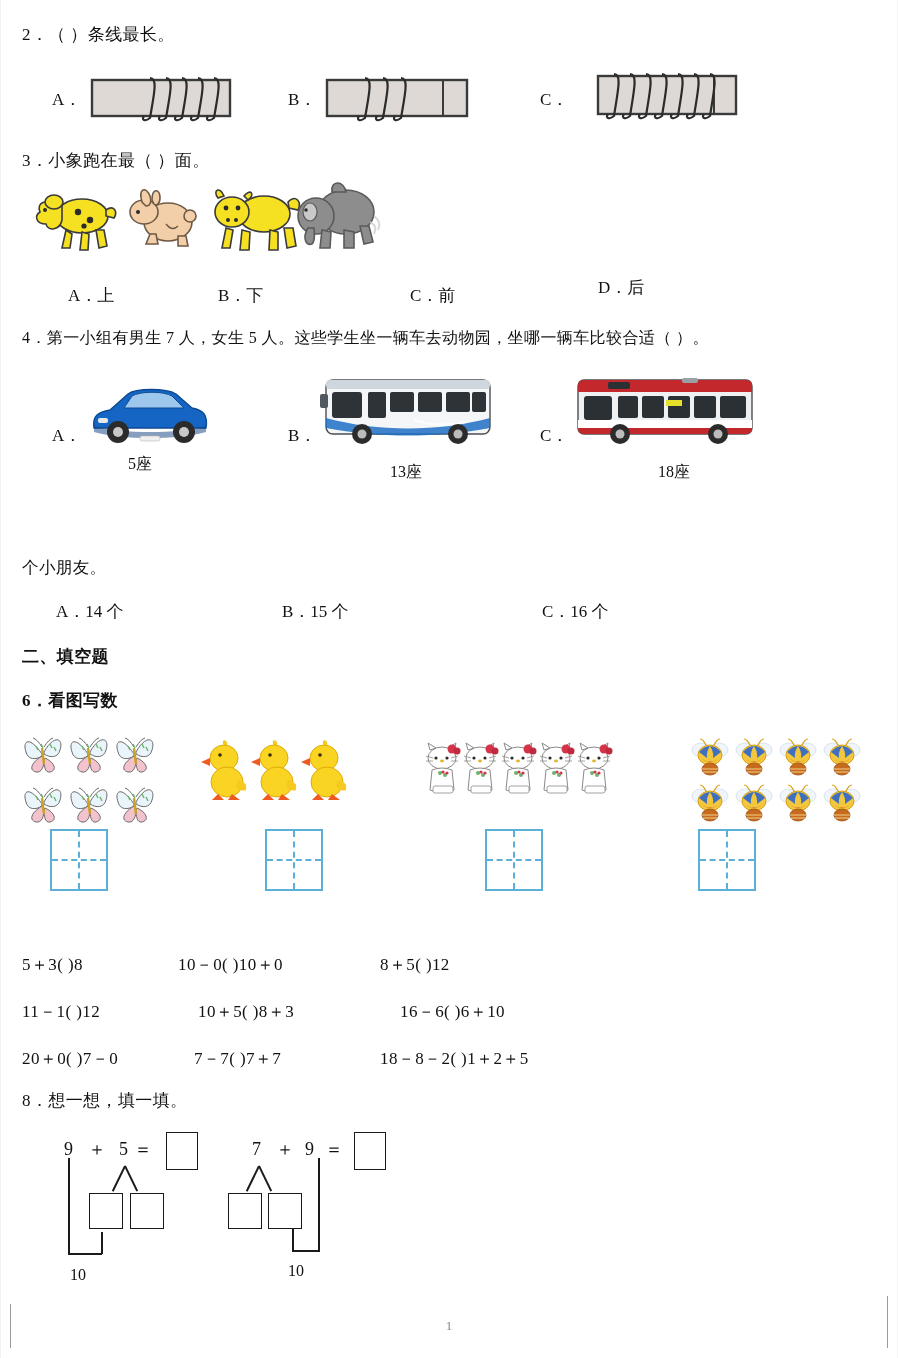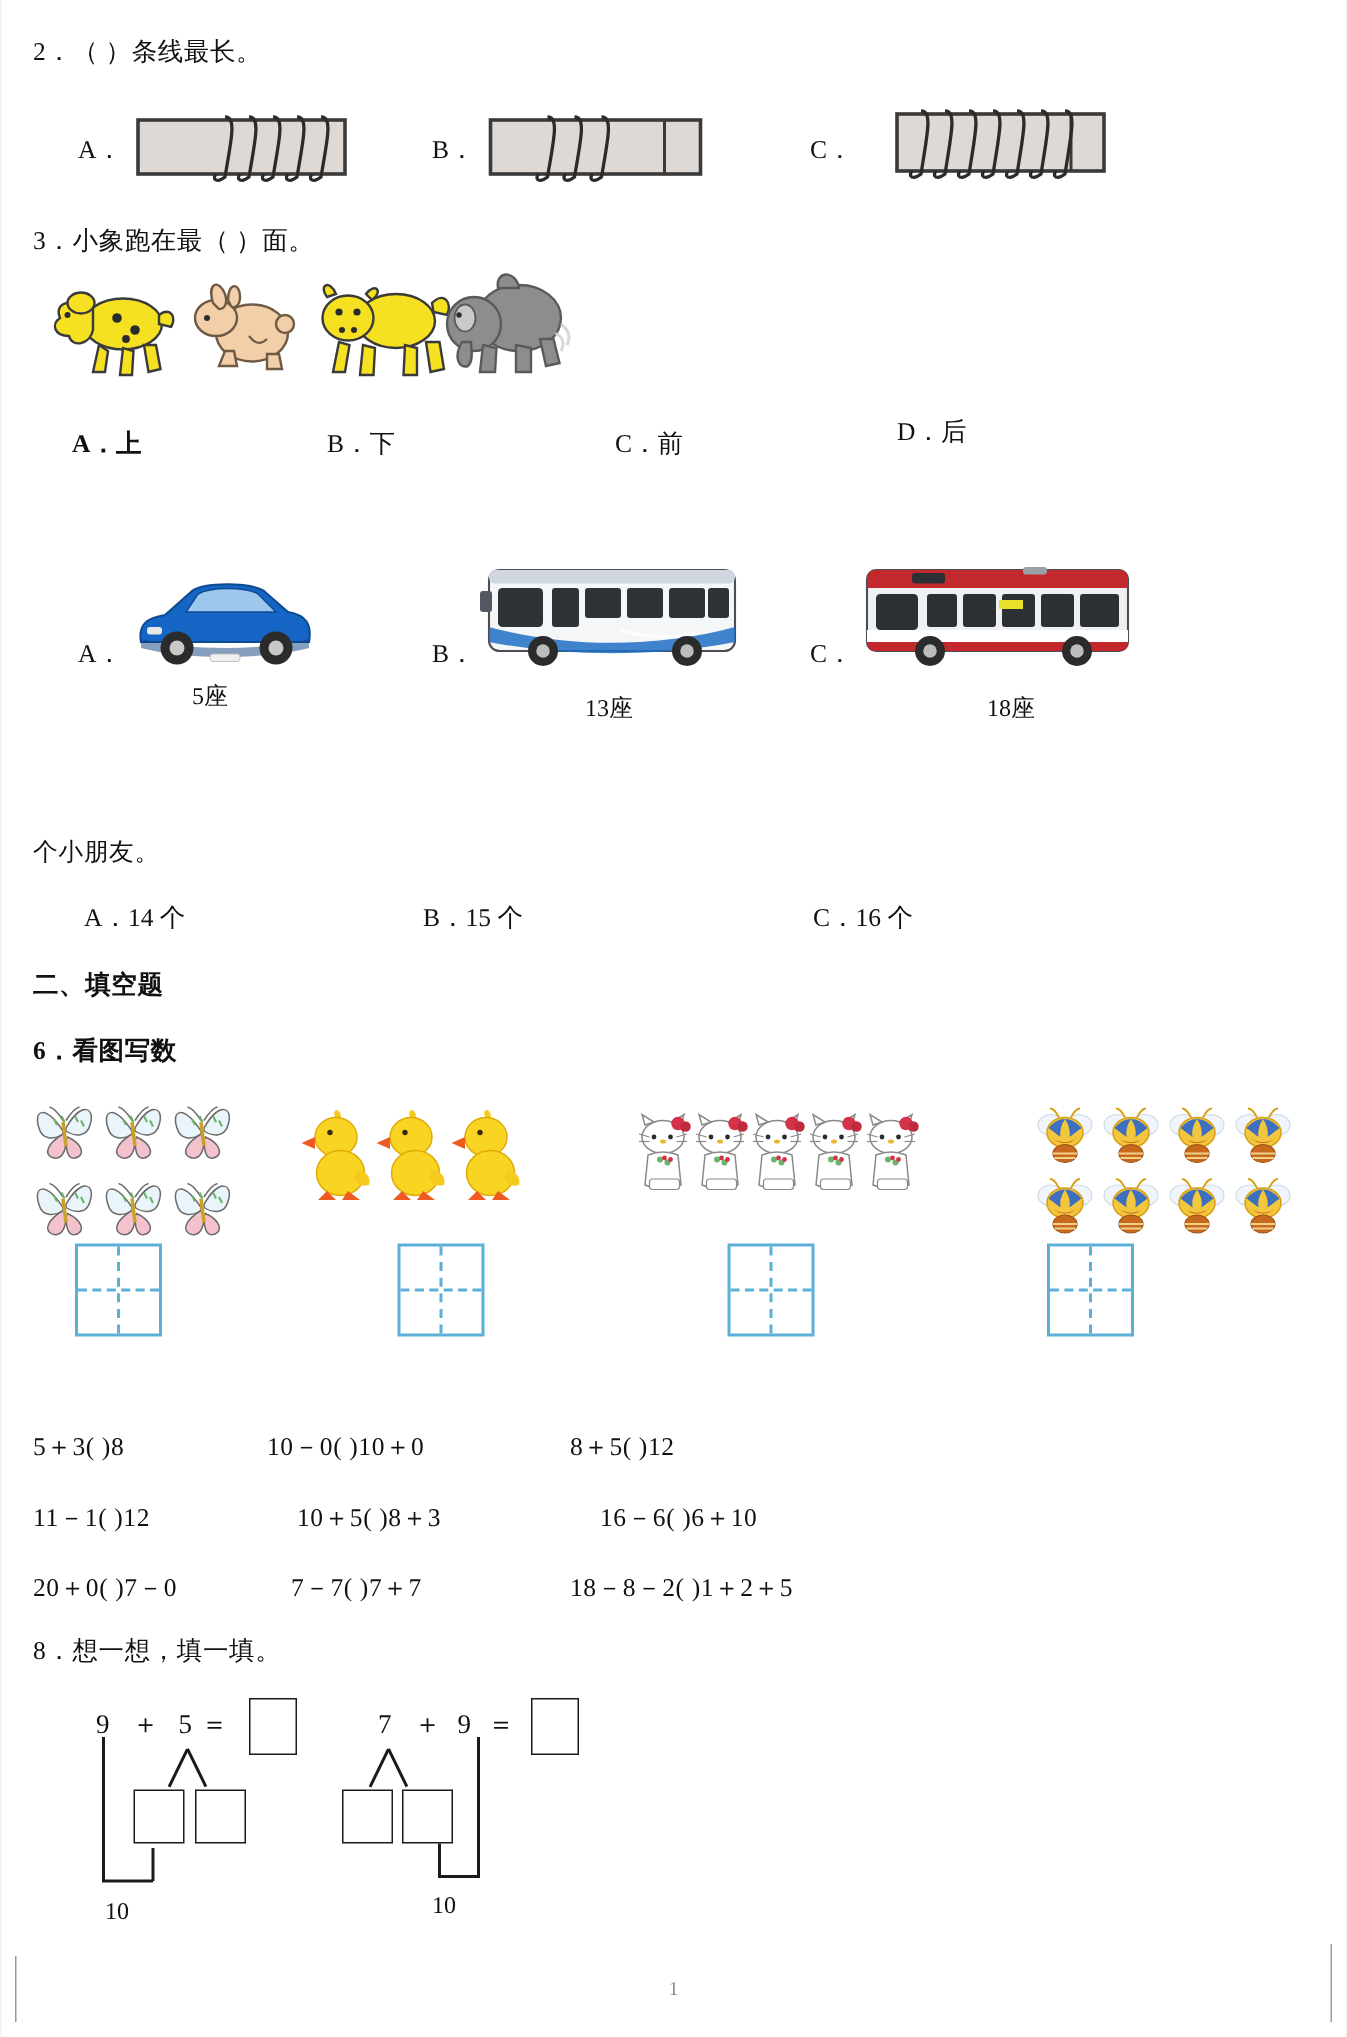--- a/index.html
+++ b/index.html
@@ -217,25 +217,28 @@
       </g>
       <ellipse cx="22" cy="34" rx="7" ry="9" fill="#c9c9c9" stroke="#5a5a5a" stroke-width="1.2"></ellipse>
       <circle cx="18" cy="32" r="1.8" fill="#2b2b2b"></circle>
       <g stroke="#cfcfcf" stroke-width="2" fill="none" opacity=".8">
         <path d="M82 44 q8 4 4 12"></path>
         <path d="M86 38 q8 6 4 14"></path>
       </g>
     </svg>
   </div>
 
-  <div class="opt" style="left:48px;  top:284px;font-weight:bold;">A．上</div>
+  <div class="opt" style="left:68px;  top:284px;">A．上</div>
   <div class="opt" style="left:218px; top:284px;">B．下</div>
   <div class="opt" style="left:410px; top:284px;">C．前</div>
   <div class="opt" style="left:598px; top:276px;">D．后</div>
 
+  <div class="qtext" style="left:22px; top:326px; font-size:16px;">
+    <span>4．</span><span>第一小组有男生 7 人，女生 5 人。这些学生坐一辆车去动物园，坐哪一辆车比较合适（  ）。</span>
+  </div>
 
   <div class="opt" style="left:52px; top:424px;">A．</div>
   <div class="vehicle" style="left:84px; top:378px;">
     <svg width="130" height="72" viewBox="0 0 130 72">
       <path d="M10 50 C8 38 14 34 26 32 L44 16 C52 10 82 10 92 16 L108 30 C120 32 124 38 122 50 Z" fill="#1566c4" stroke="#0e4a92" stroke-width="1.4"></path>
       <path d="M48 18 C56 13 80 13 88 18 L100 30 L40 30 Z" fill="#9ec7ee" stroke="#0e4a92" stroke-width="1"></path>
       <path d="M10 48 C40 56 92 56 122 48 L122 54 C92 62 40 62 10 54 Z" fill="#0d3f7d" opacity=".5"></path>
       <circle cx="34" cy="54" r="11" fill="#2b2b2b"></circle>
         <circle cx="34" cy="54" r="5" fill="#c9c9c9"></circle>
       <circle cx="100" cy="54" r="11" fill="#2b2b2b"></circle>

